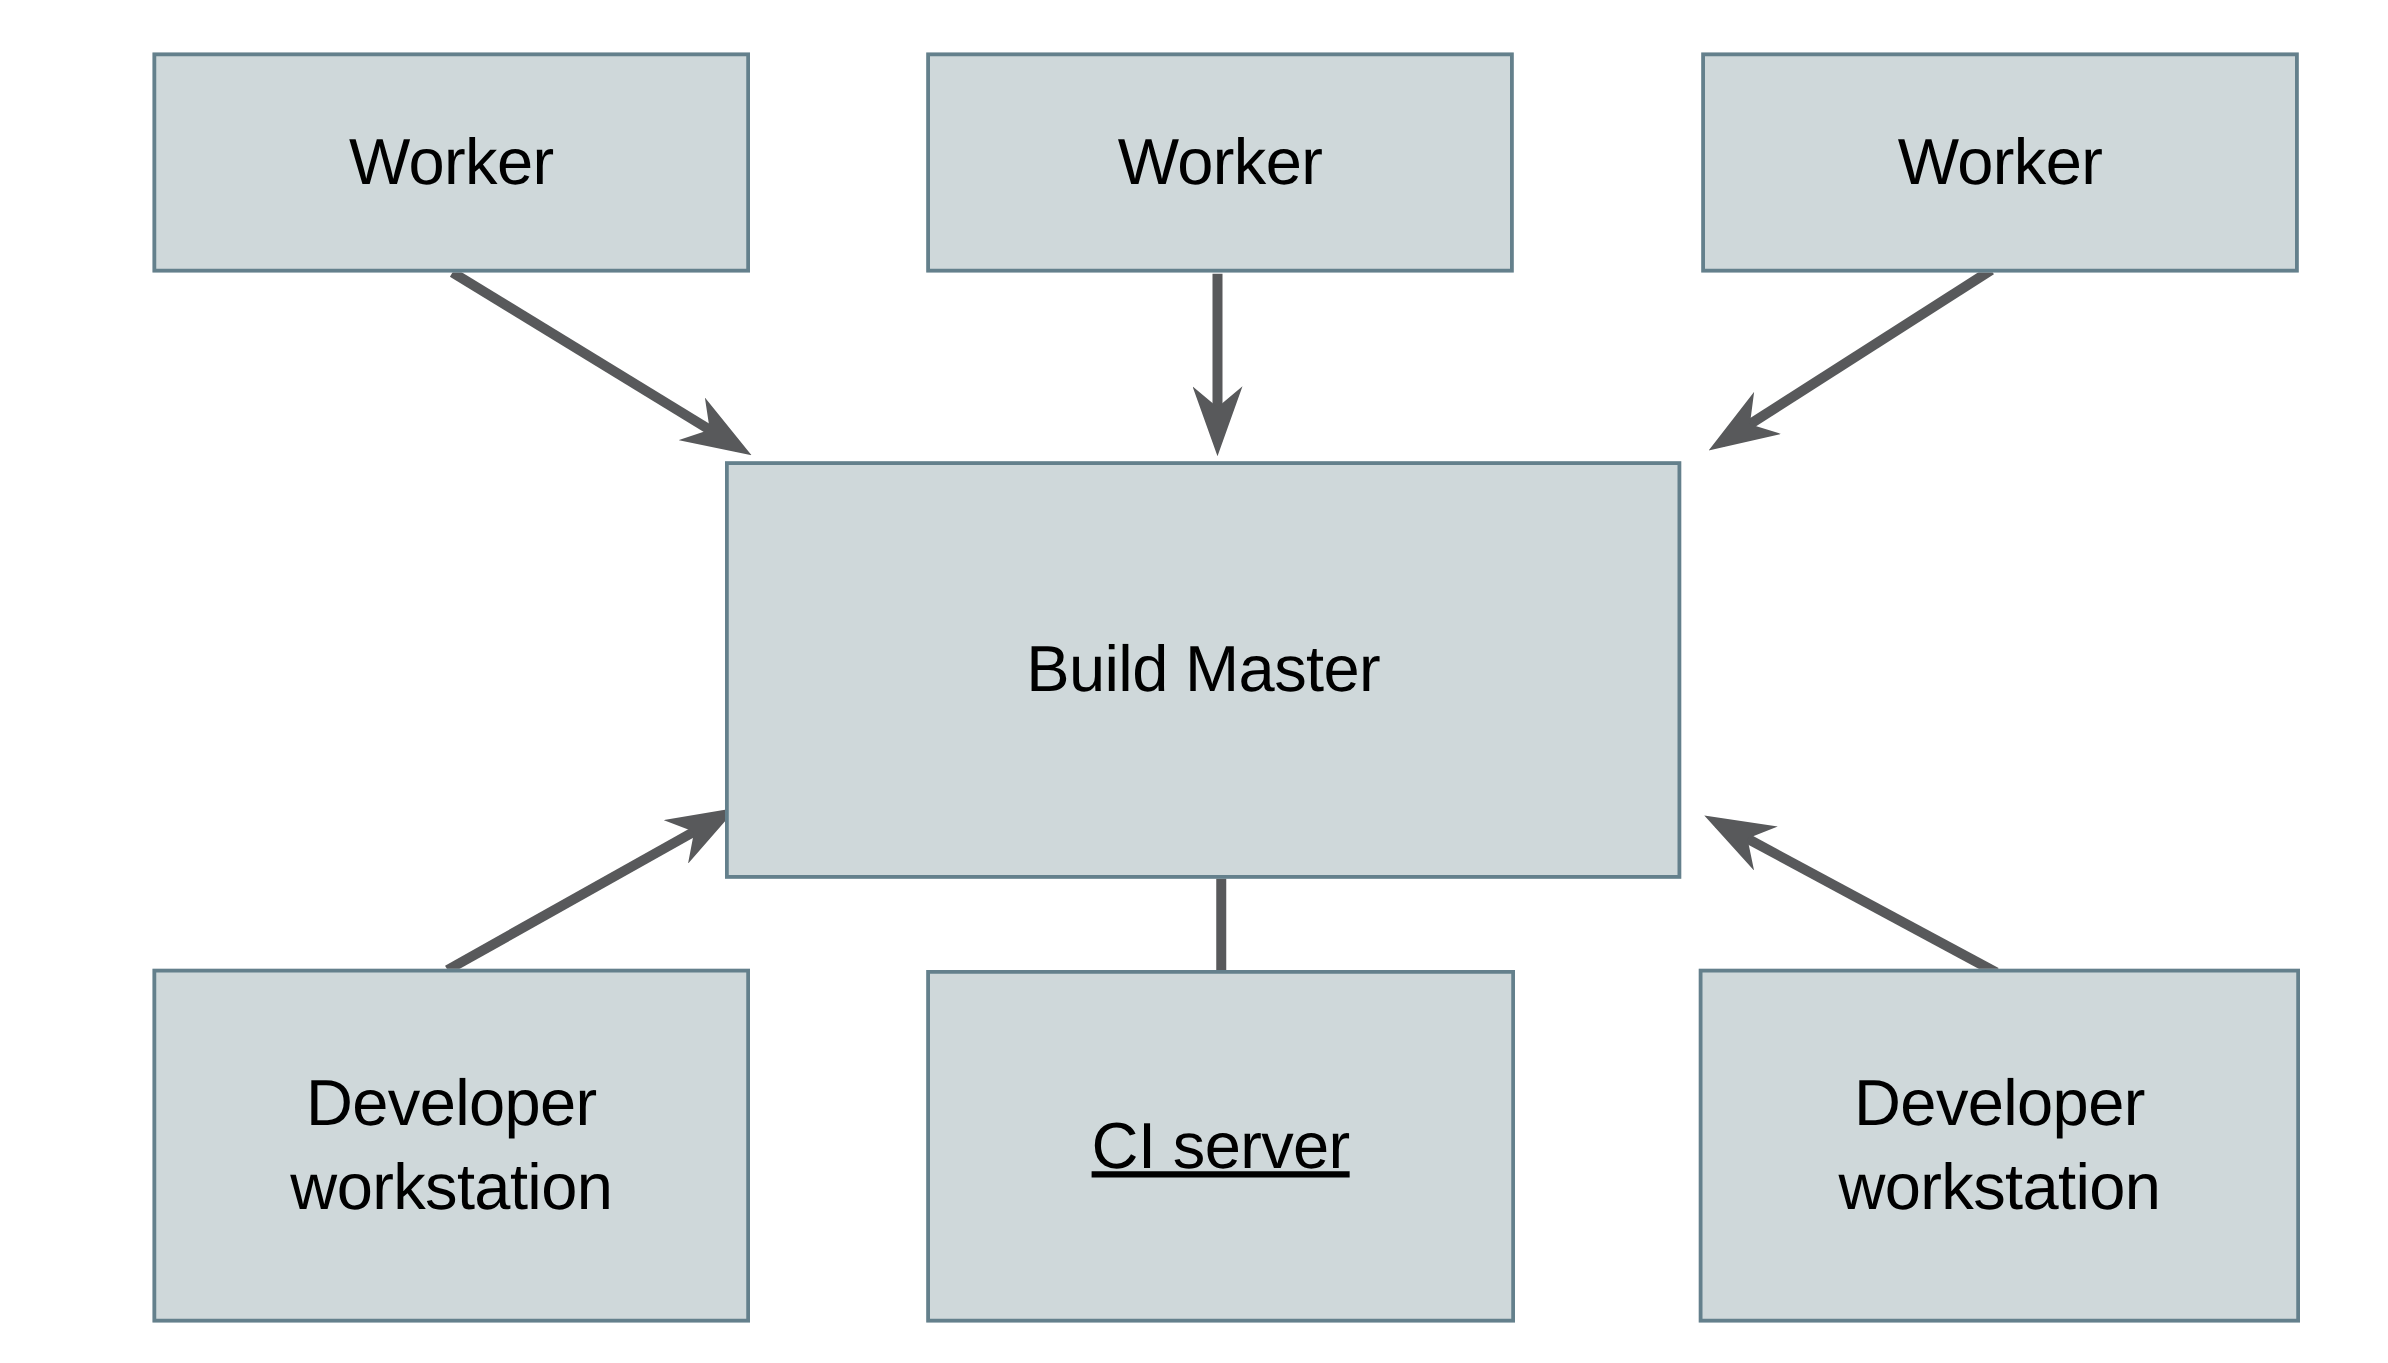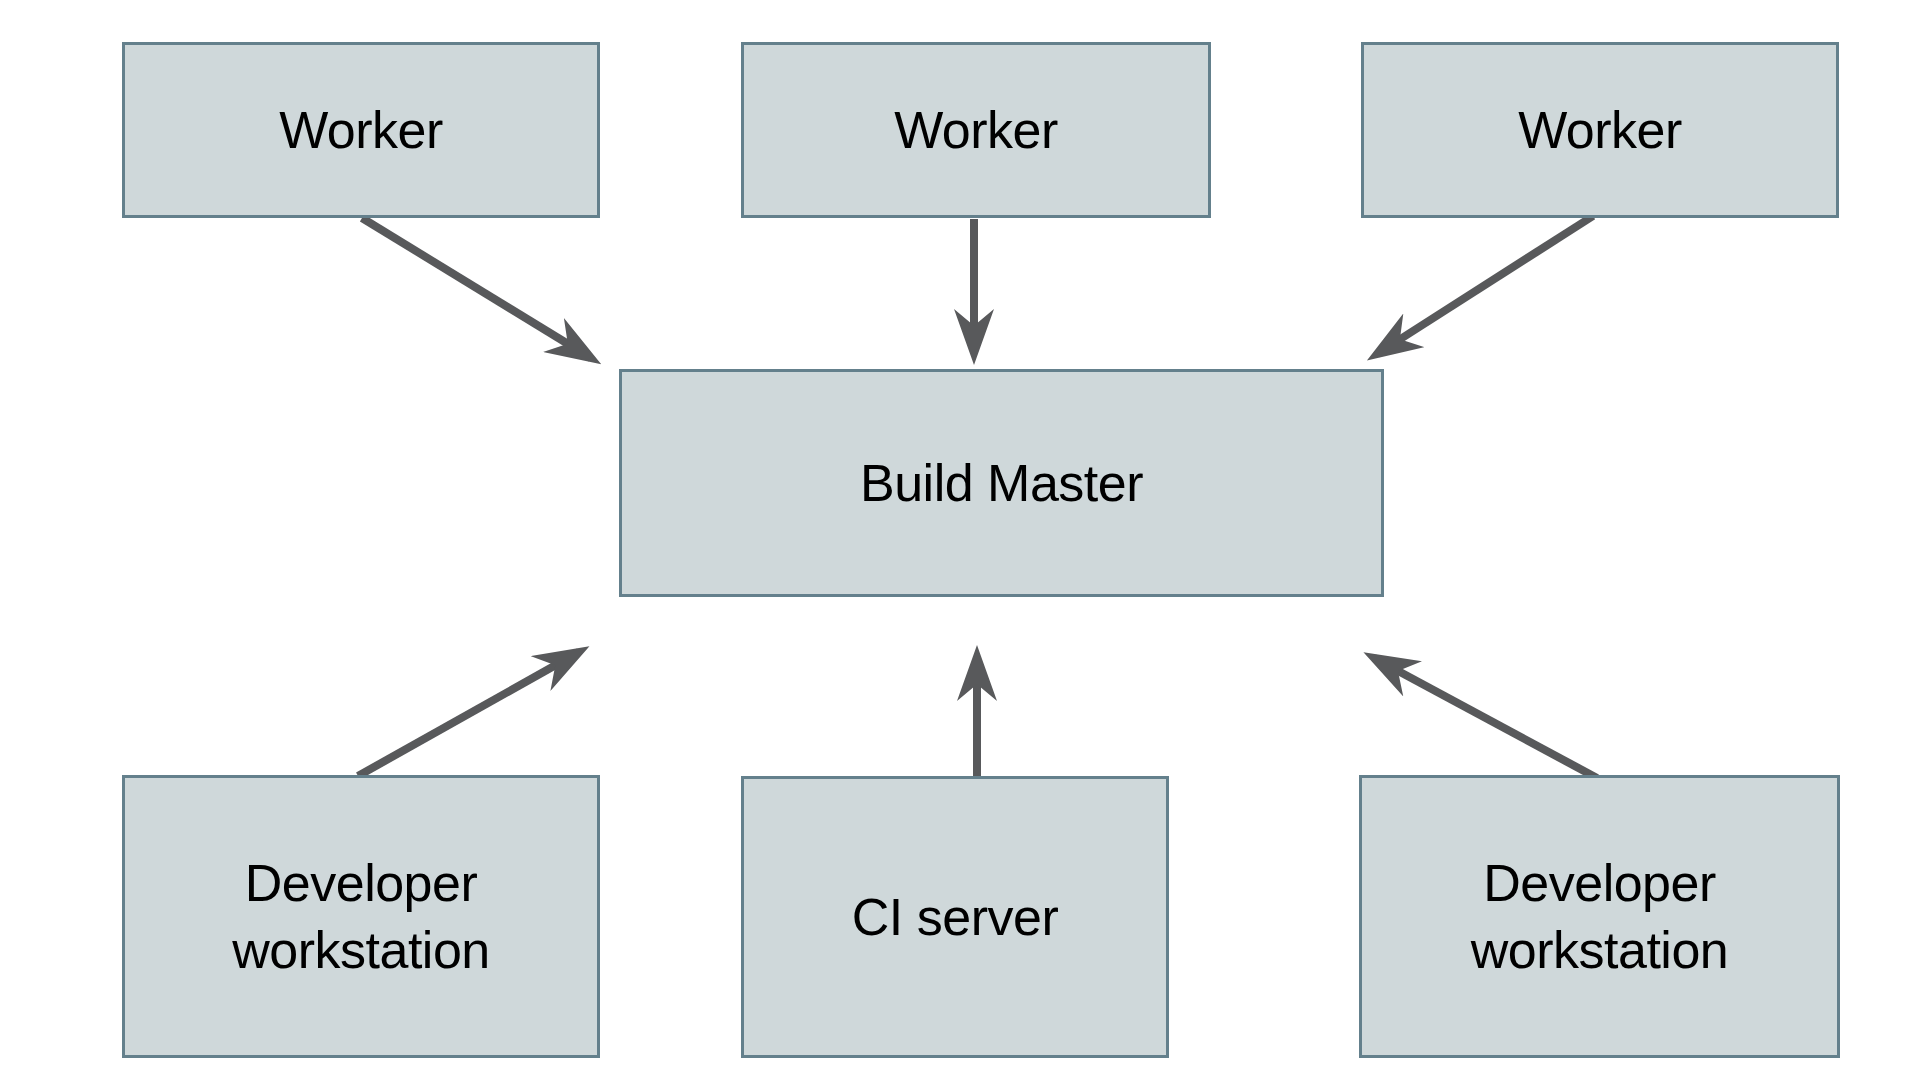--- a/index.html
+++ b/index.html
@@ -42,23 +42,23 @@
   .node-label {
     color: var(--text);
     font-size: 52px;
     line-height: 1.28;
     letter-spacing: -0.5px;
     padding: 0 16px;
   }
   .node-worker-1       { left: 122px;  top: 42px;  width: 478px; height: 176px; }
   .node-worker-2       { left: 741px;  top: 42px;  width: 470px; height: 176px; }
   .node-worker-3       { left: 1361px; top: 42px;  width: 478px; height: 176px; }
-  .node-build-master   { left: 619px;  top: 369px; width: 765px; height: 228px; }
+  .node-build-master   { left: 580px;  top: 369px; width: 765px; height: 334px; }
   .node-dev-left       { left: 122px;  top: 775px; width: 478px; height: 283px; }
-  .node-ci-server      { left: 741px;  top: 776px; width: 428px; height: 282px; }
+  .node-ci-server      { left: 741px;  top: 776px; width: 471px; height: 282px; text-decoration: underline; }
   .node-dev-right      { left: 1359px; top: 775px; width: 481px; height: 283px; }
 </style>
 </head>
 <body>
 
 <div class="canvas">
 
   <svg class="edges-layer" width="1910" height="1090" viewBox="0 0 1910 1090" xmlns="http://www.w3.org/2000/svg">
     <defs>
       <marker id="arrowhead" viewBox="0 0 7 5" refX="5.5" refY="2.5" markerWidth="7" markerHeight="5" orient="auto" markerUnits="strokeWidth">

